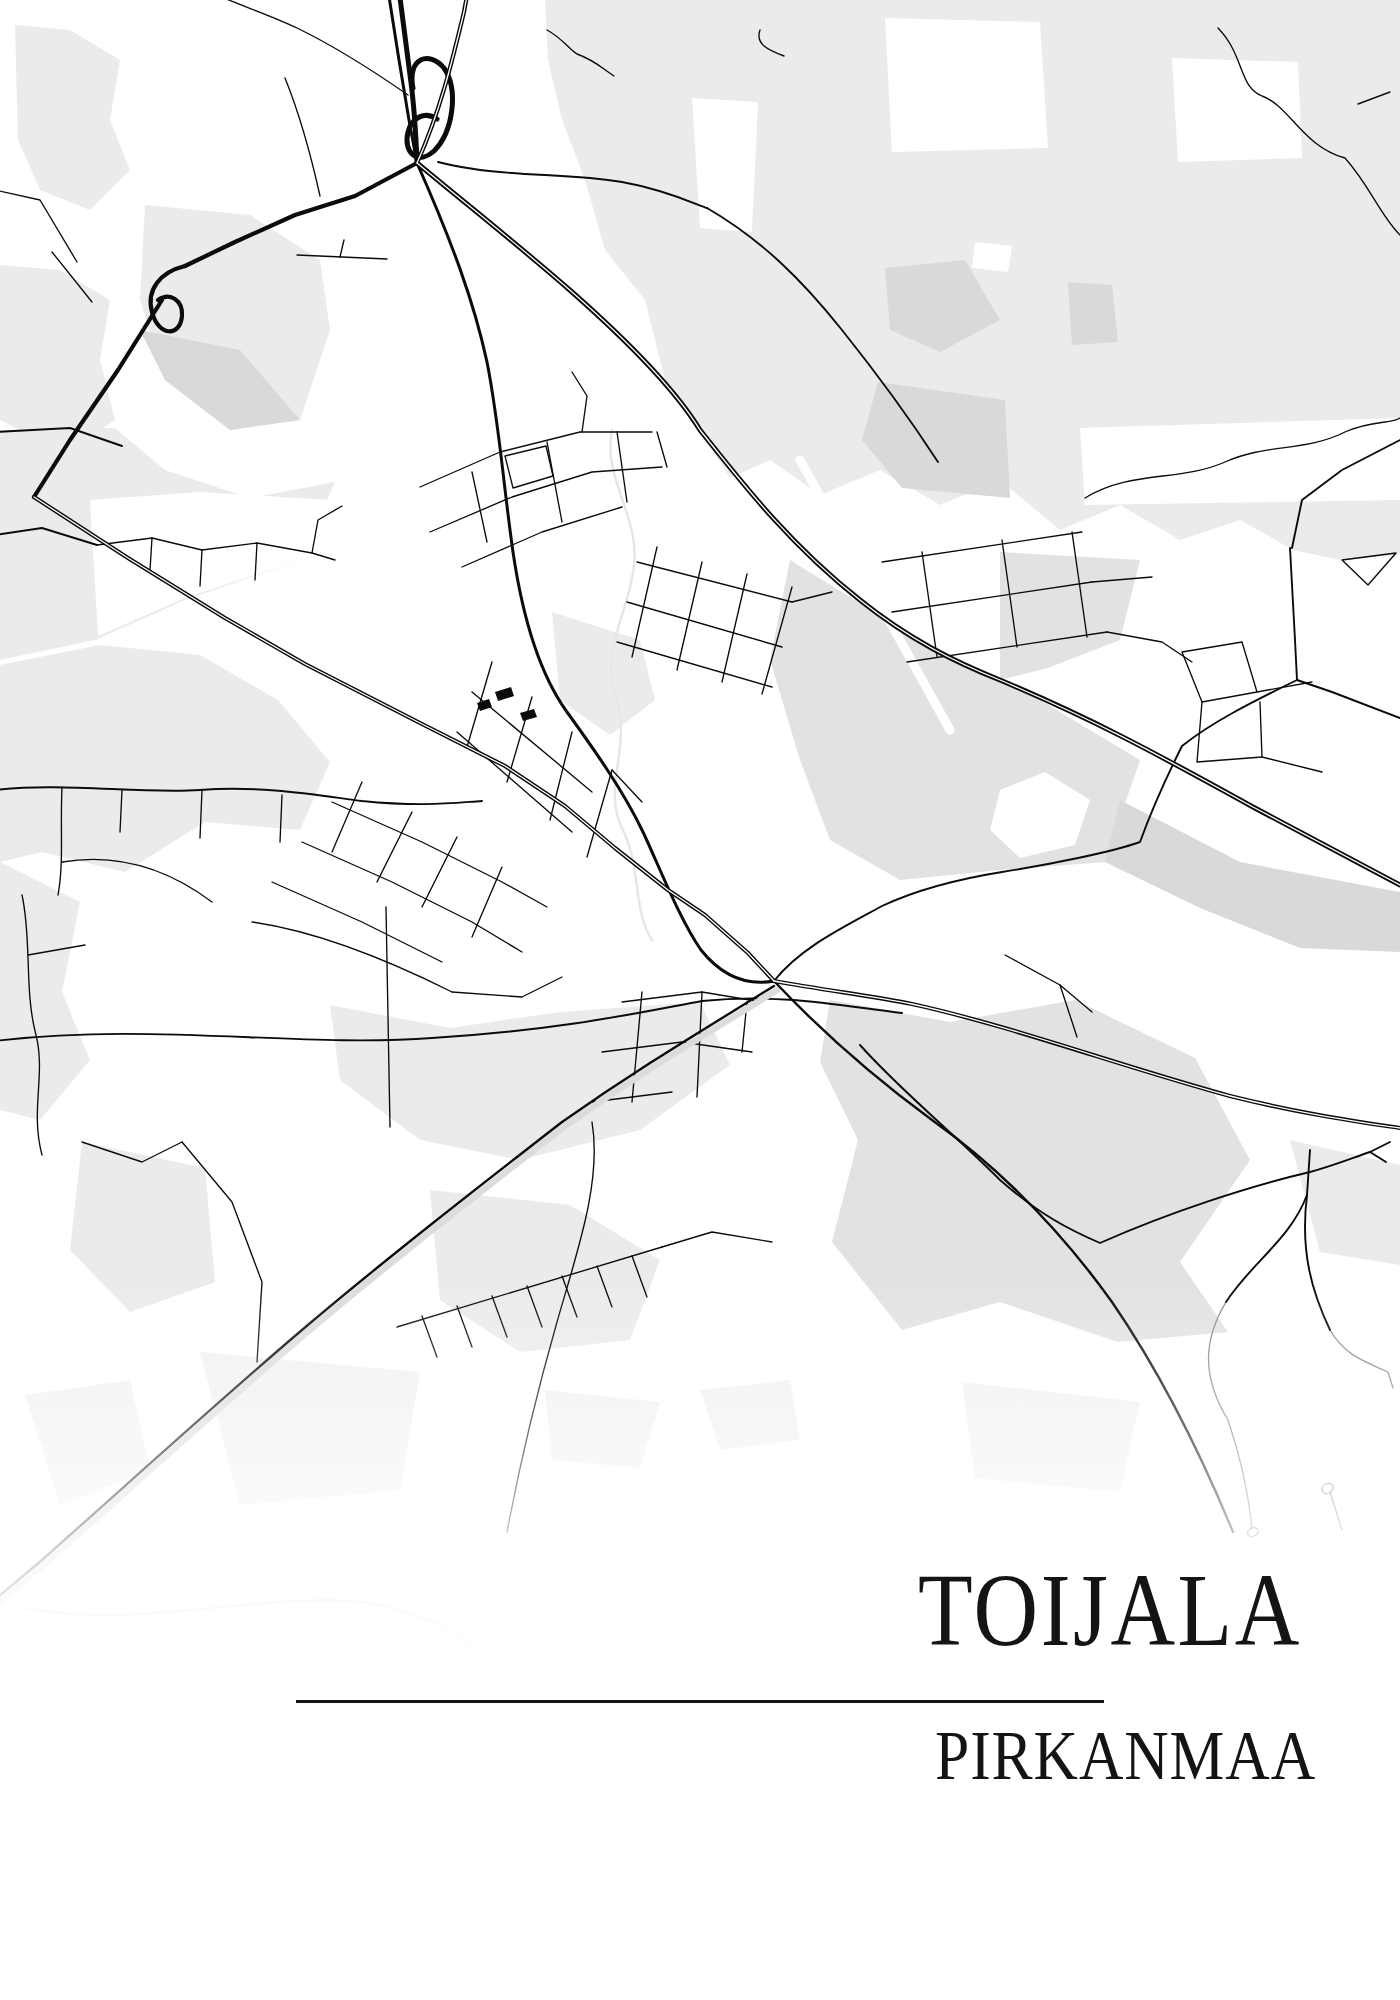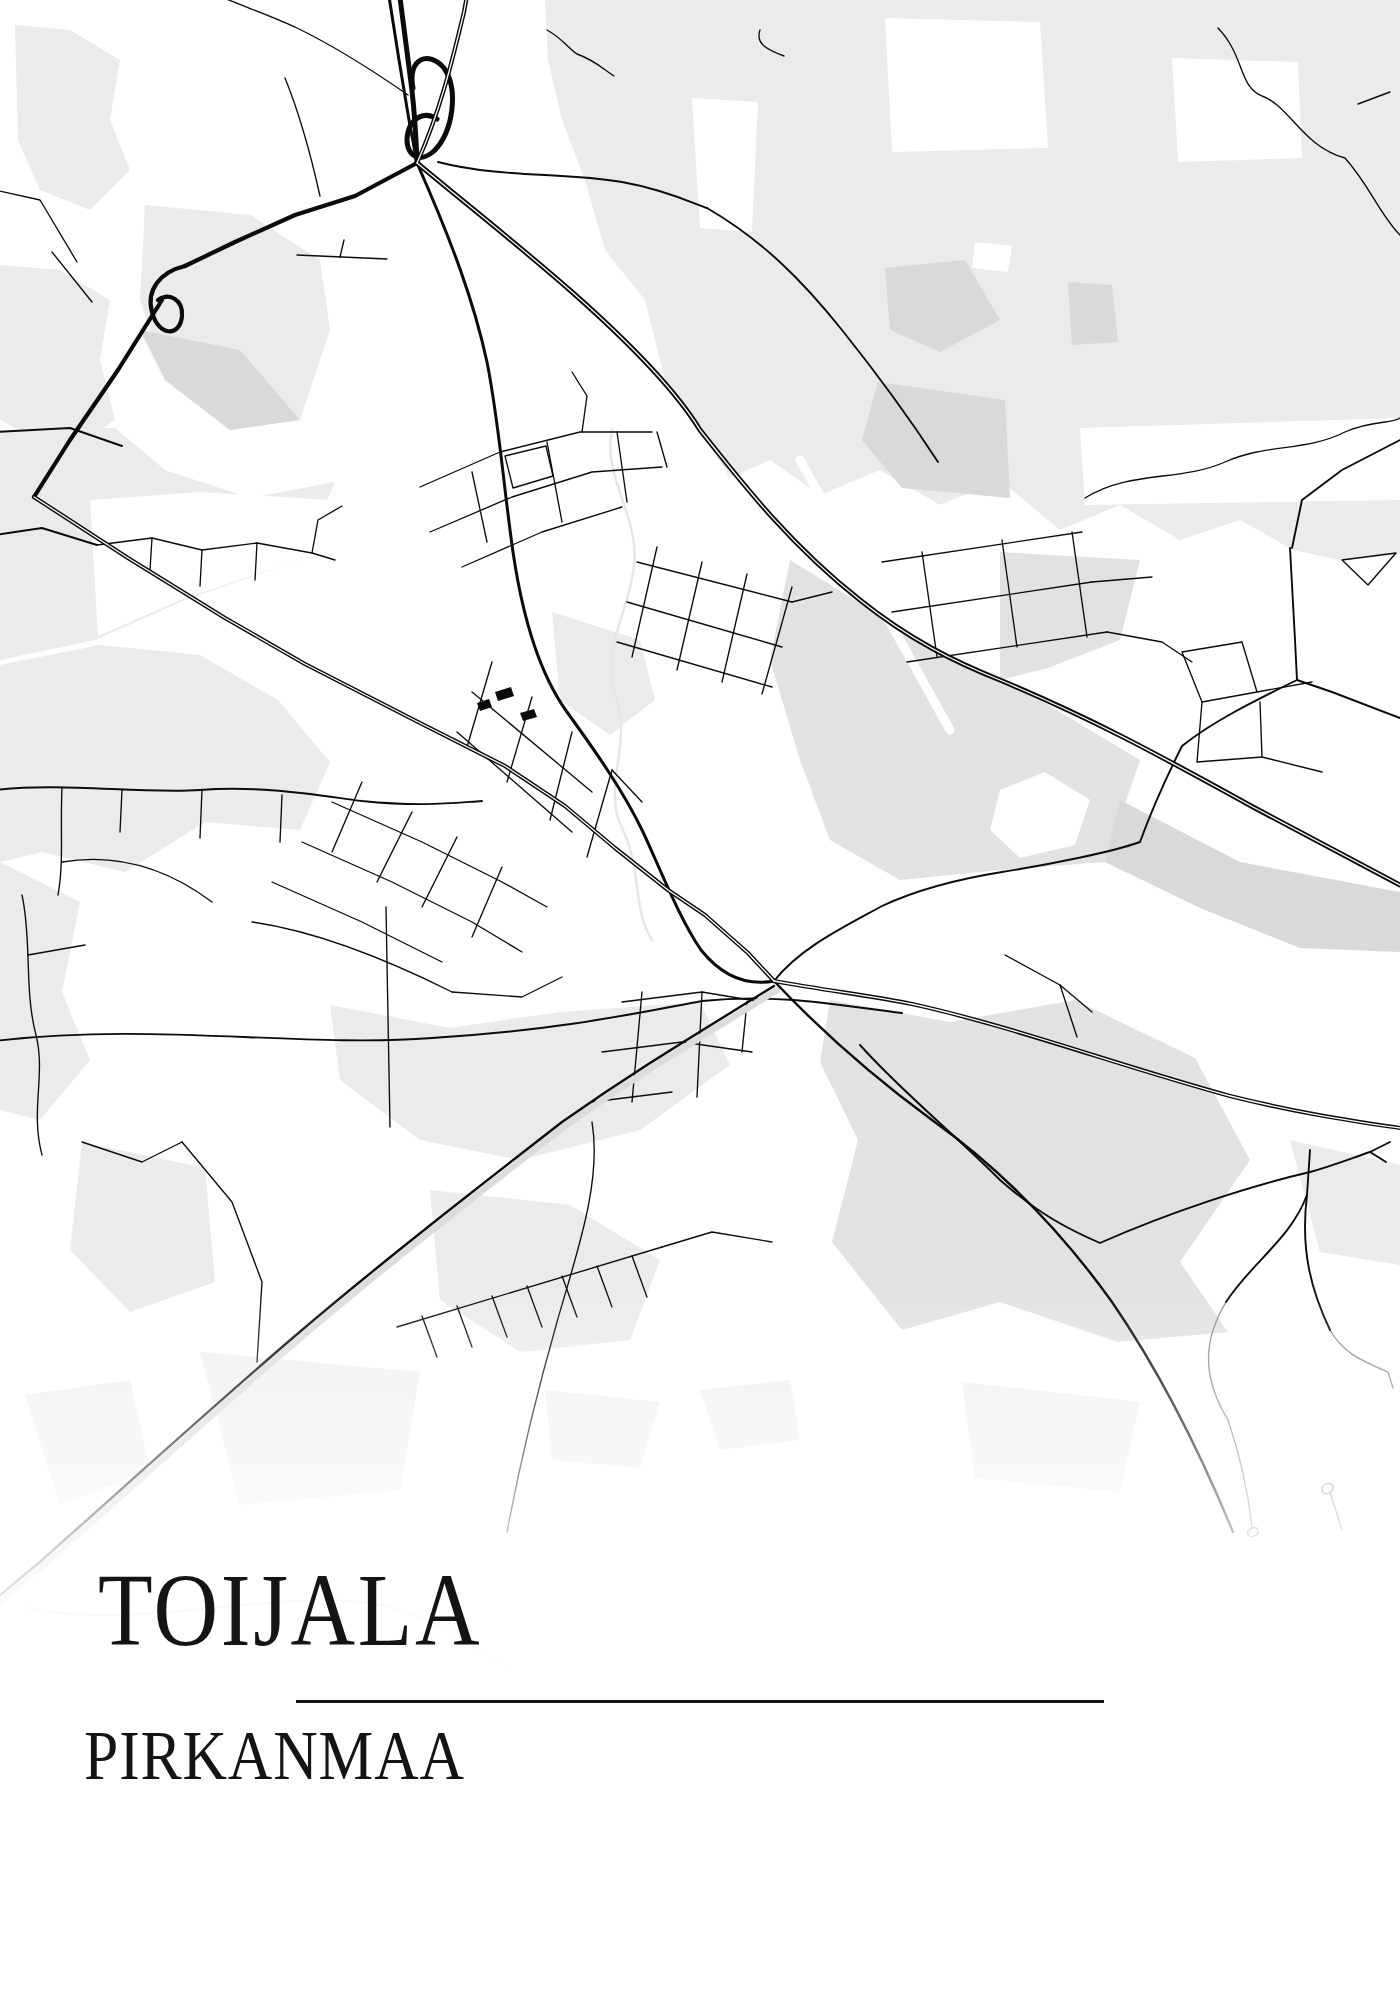--- a/index.html
+++ b/index.html
@@ -38,21 +38,21 @@
     position:absolute;left:0;top:1280px;width:1400px;height:720px;
     background:linear-gradient(180deg,
       rgba(255,255,255,0) 0%,
       rgba(255,255,255,.45) 22%,
       rgba(255,255,255,.82) 38%,
       rgba(255,255,255,.96) 50%,
       #ffffff 62%);
     pointer-events:none;
   }
 
-  .title-block{position:absolute;left:0;right:0;top:1556px;text-align:left;color:var(--text-color,#141414);}
+  .title-block{position:absolute;left:0;right:0;top:1556px;text-align:right;color:var(--text-color,#141414);}
   .poster-title{
     margin:0;font-size:104px;font-weight:400;line-height:1.04;
     letter-spacing:3px;transform:scaleX(.86);transform-origin:50% 50%;
     white-space:nowrap;
   }
   .divider{width:808px;height:3px;margin:36px auto 0;background:var(--divider-color,#141414);}
   .poster-subtitle{
     margin:16px 0 0;font-size:70px;font-weight:400;line-height:1.05;
     letter-spacing:1px;transform:scaleX(.88);transform-origin:50% 50%;
     white-space:nowrap;

